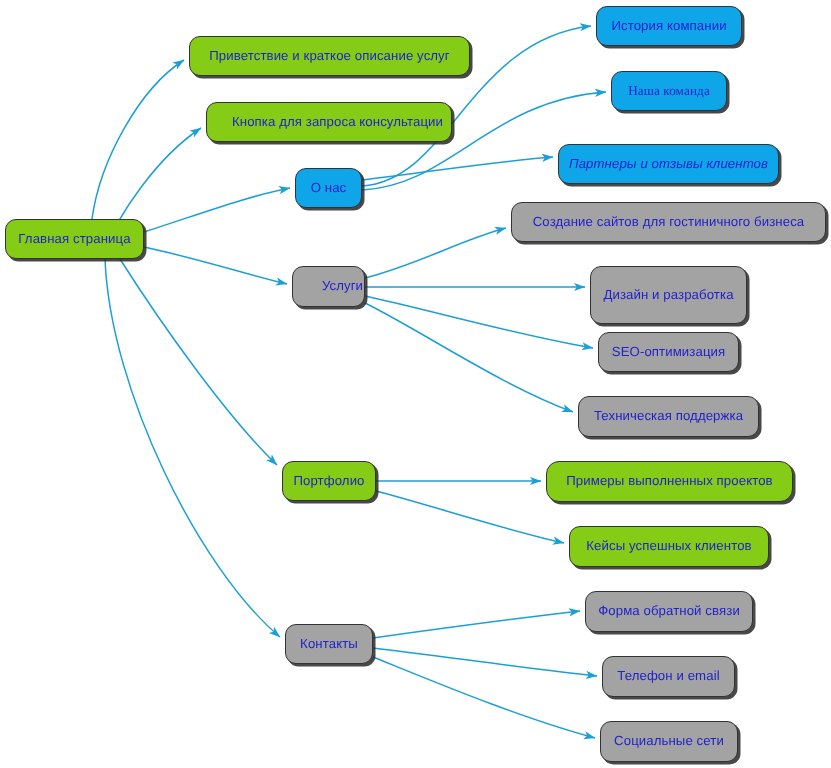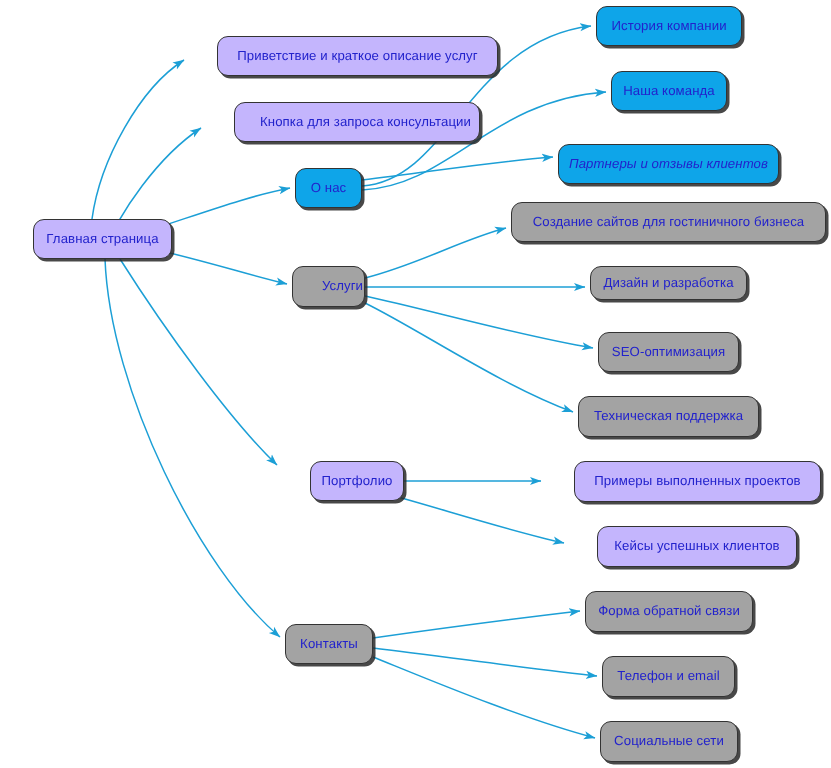--- a/index.html
+++ b/index.html
@@ -38,21 +38,21 @@
     line-height: 1.1;
     letter-spacing: 0.1px;
     white-space: nowrap;
     box-shadow: 2.5px 2.5px 0 rgba(40,40,40,0.85);
     text-rendering: geometricPrecision;
   }
   .node-label {
     display: block;
     padding: 0 2px;
   }
-  .fill-turquoise { background: #c4b5fd; margin-left: 28px; }
+  .fill-turquoise { background: #84cc16; }
   .fill-skyblue   { background: #a3a3a3; }
   .fill-pink      { background: #0ea5e9; }
 </style>
 </head>
 <body>
 
 <div id="canvas">
 
   <svg id="edge-layer" viewBox="0 0 831 768">
     <defs>
@@ -91,45 +91,45 @@
       </div>
       <div class="node fill-turquoise" style="left: 206px; top: 102px; width: 246px; height: 40px; padding-left: 17px;">
         <span class="node-label">Кнопка для запроса консультации</span>
       </div>
       <div class="node fill-pink" style="left: 295px; top: 168px; width: 67px; height: 40px;">
         <span class="node-label">О нас</span>
       </div>
       <div class="node fill-pink" style="left: 596px; top: 6px; width: 146px; height: 40px;">
         <span class="node-label">История компании</span>
       </div>
-      <div class="node fill-pink" style="left: 611px; top: 71px; width: 116px; height: 40px;">
+      <div class="node fill-pink" style="left: 611px; top: 71px; width: 116px; height: 40px; font-family: Liberation Serif, serif;">
         <span class="node-label">Наша команда</span>
       </div>
       <div class="node fill-pink" style="left: 558px; top: 144px; width: 221px; height: 40px; font-style: italic;">
         <span class="node-label">Партнеры и отзывы клиентов</span>
       </div>
       <div class="node fill-skyblue" style="left: 292px; top: 266px; width: 73px; height: 41px; padding-left: 28px;">
         <span class="node-label">Услуги</span>
       </div>
       <div class="node fill-skyblue" style="left: 511px; top: 202px; width: 315px; height: 40px;">
         <span class="node-label">Создание сайтов для гостиничного бизнеса</span>
       </div>
-      <div class="node fill-skyblue" style="left: 590px; top: 266px; width: 157px; height: 34px;">
+      <div class="node fill-skyblue" style="left: 590px; top: 266px; width: 157px; height: 58px;">
         <span class="node-label">Дизайн и разработка</span>
       </div>
       <div class="node fill-skyblue" style="left: 598px; top: 332px; width: 141px; height: 40px;">
         <span class="node-label">SEO-оптимизация</span>
       </div>
       <div class="node fill-skyblue" style="left: 578px; top: 396px; width: 181px; height: 41px; align-items: center;">
         <span class="node-label">Техническая поддержка</span>
       </div>
       <div class="node fill-turquoise" style="left: 282px; top: 461px; width: 94px; height: 40px;">
         <span class="node-label">Портфолио</span>
       </div>
-      <div class="node fill-turquoise" style="left: 546px; top: 461px; width: 247px; height: 41px;">
+      <div class="node fill-turquoise" style="left: 546px; top: 461px; width: 247px; height: 41px; border-radius: 13px;">
         <span class="node-label">Примеры выполненных проектов</span>
       </div>
       <div class="node fill-turquoise" style="left: 569px; top: 526px; width: 200px; height: 41px;">
         <span class="node-label">Кейсы успешных клиентов</span>
       </div>
       <div class="node fill-skyblue" style="left: 285px; top: 624px; width: 88px; height: 40px;">
         <span class="node-label">Контакты</span>
       </div>
       <div class="node fill-skyblue" style="left: 585px; top: 591px; width: 168px; height: 41px;">
         <span class="node-label">Форма обратной связи</span>

